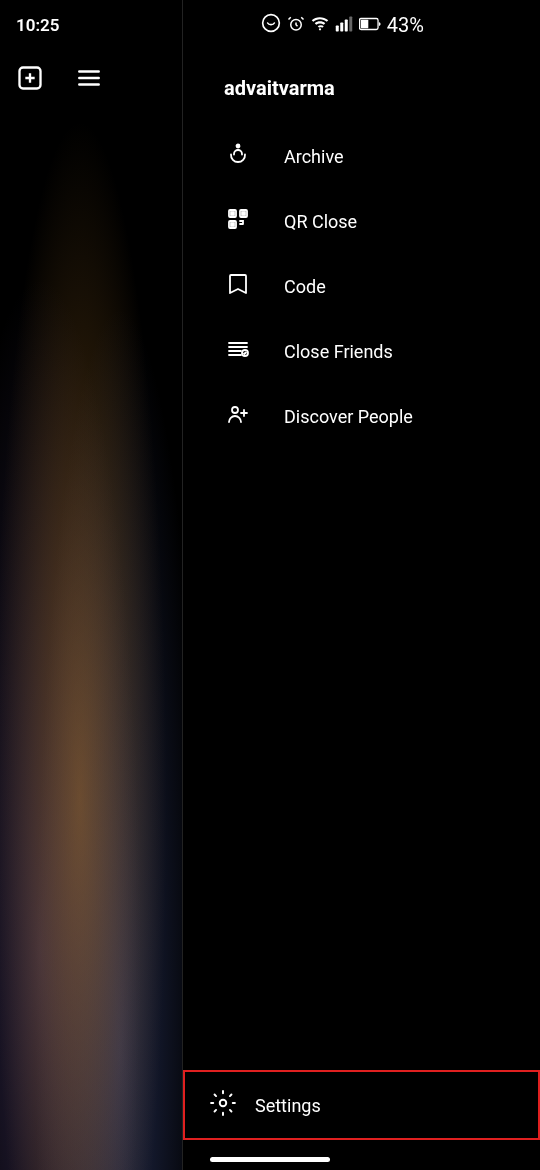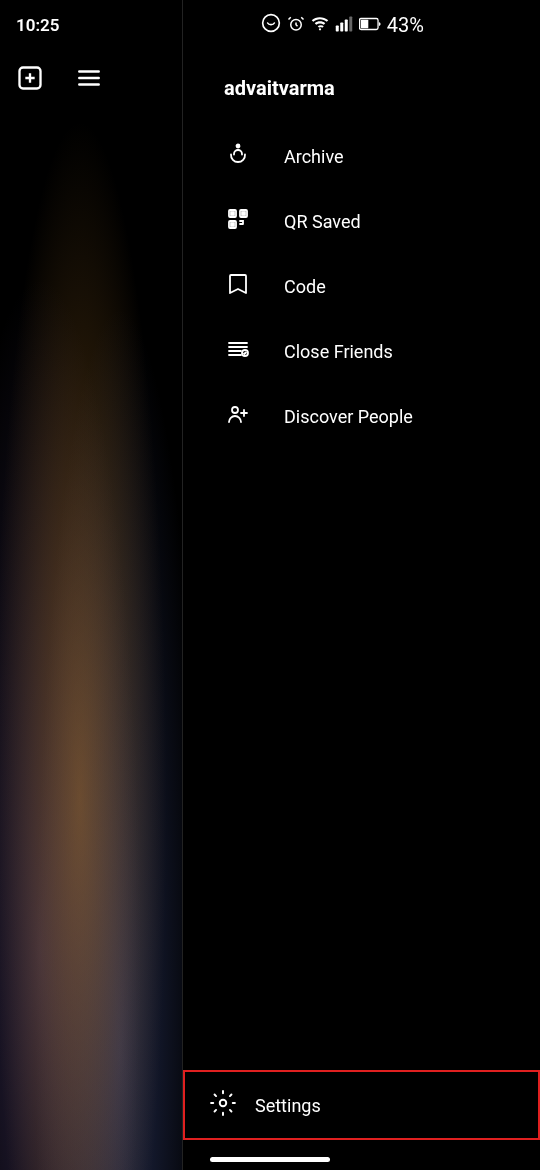--- a/index.html
+++ b/index.html
@@ -277,21 +277,21 @@
       <svg width="24" height="24" viewBox="0 0 24 24" fill="none" stroke="white" stroke-width="1.8">
         <rect x="3" y="3" width="7" height="7" rx="1"></rect>
         <rect x="14" y="3" width="7" height="7" rx="1"></rect>
         <rect x="3" y="14" width="7" height="7" rx="1"></rect>
         <rect x="5" y="5" width="3" height="3" fill="white"></rect>
         <rect x="16" y="5" width="3" height="3" fill="white"></rect>
         <rect x="5" y="16" width="3" height="3" fill="white"></rect>
         <path d="M14 14h3v3M17 14v3M14 17h3" stroke-linecap="round"></path>
       </svg>
     </span>
-    <span class="menu-label">QR Saved</span>
+    <span class="menu-label">QR Close</span>
   </div>
 
   <div class="menu-item">
     <span class="menu-icon">
       <svg width="24" height="24" viewBox="0 0 24 24" fill="none" stroke="white" stroke-width="1.8">
         <path d="M5 3h14a1 1 0 0 1 1 1v17l-8-4-8 4V4a1 1 0 0 1 1-1z" stroke-linejoin="round"></path>
       </svg>
     </span>
     <span class="menu-label">Code</span>
   </div>

